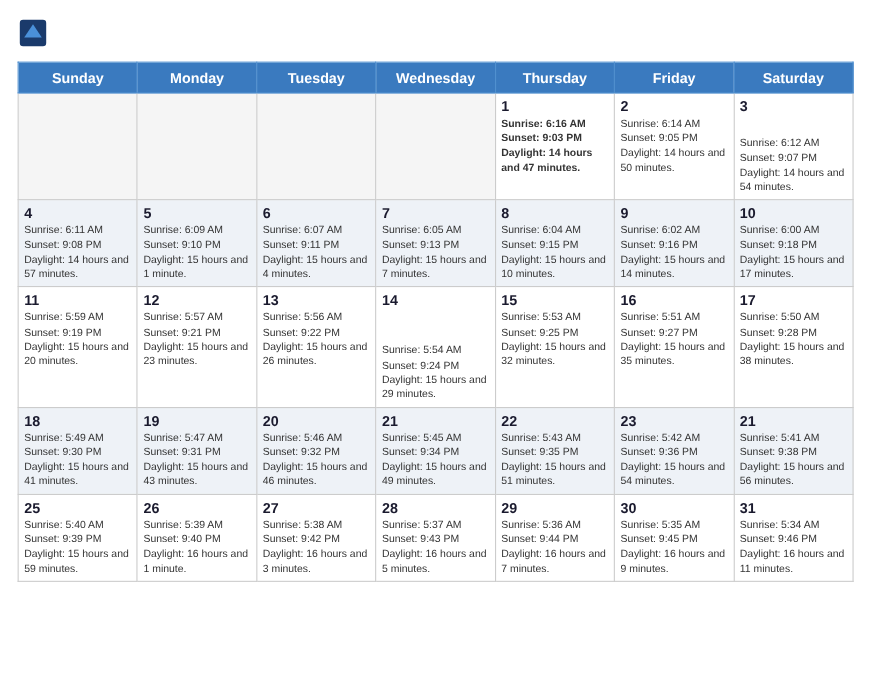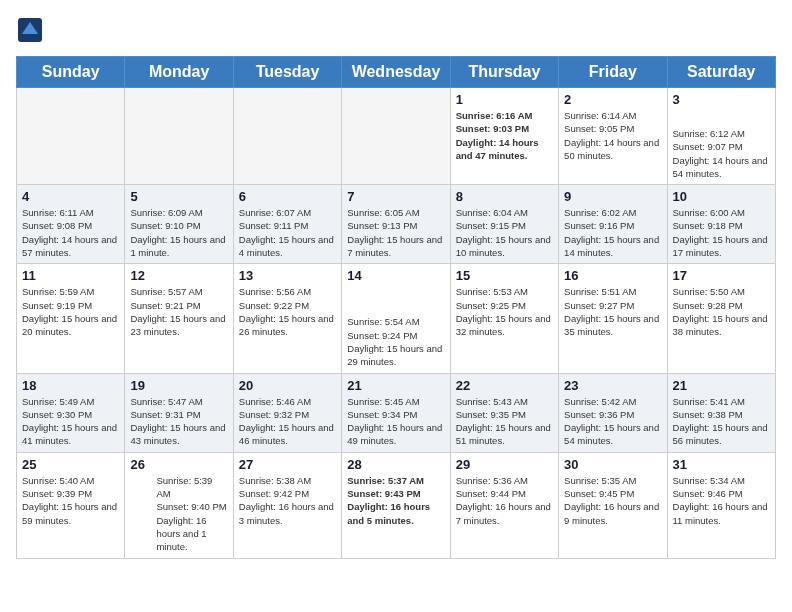--- a/index.html
+++ b/index.html
@@ -38,21 +38,21 @@
       color: #555;
     }
     table {
       width: 100%;
       border-collapse: collapse;
       border: 1px solid #ccc;
     }
     .day-header {
       background: #3a7abf;
       color: #fff;
-      font-size: 16px;
+      font-size: 13px;
       font-weight: bold;
       text-align: center;
       padding: 6px 4px;
       border: 1px solid #5090cf;
       margin-left: 21px;
     }
     .cal-cell {
       vertical-align: top;
       padding: 4px 5px;
       border: 1px solid #ccc;
@@ -274,33 +274,33 @@
       </tr>
       <tr>
         <td class="cal-cell">
           <div class="day-num">25</div>
           <div class="cell-text" style="white-space: pre-line;">Sunrise: 5:40 AM
 Sunset: 9:39 PM
 Daylight: 15 hours and 59 minutes.</div>
         </td>
         <td class="cal-cell">
           <div class="day-num">26</div>
-          <div class="cell-text" style="white-space: pre-line; margin-left: 26px;">Sunrise: 5:39 AM
+          <div class="cell-text" style="white-space: pre-line;">Sunrise: 5:39 AM
 Sunset: 9:40 PM
 Daylight: 16 hours and 1 minute.</div>
         </td>
         <td class="cal-cell">
           <div class="day-num">27</div>
           <div class="cell-text" style="white-space: pre-line;">Sunrise: 5:38 AM
 Sunset: 9:42 PM
 Daylight: 16 hours and 3 minutes.</div>
         </td>
         <td class="cal-cell">
           <div class="day-num">28</div>
-          <div class="cell-text" style="white-space: pre-line; font-weight: bold;">Sunrise: 5:37 AM
+          <div class="cell-text" style="white-space: pre-line;">Sunrise: 5:37 AM
 Sunset: 9:43 PM
 Daylight: 16 hours and 5 minutes.</div>
         </td>
         <td class="cal-cell">
           <div class="day-num">29</div>
           <div class="cell-text" style="white-space: pre-line;">Sunrise: 5:36 AM
 Sunset: 9:44 PM
 Daylight: 16 hours and 7 minutes.</div>
         </td>
         <td class="cal-cell">

